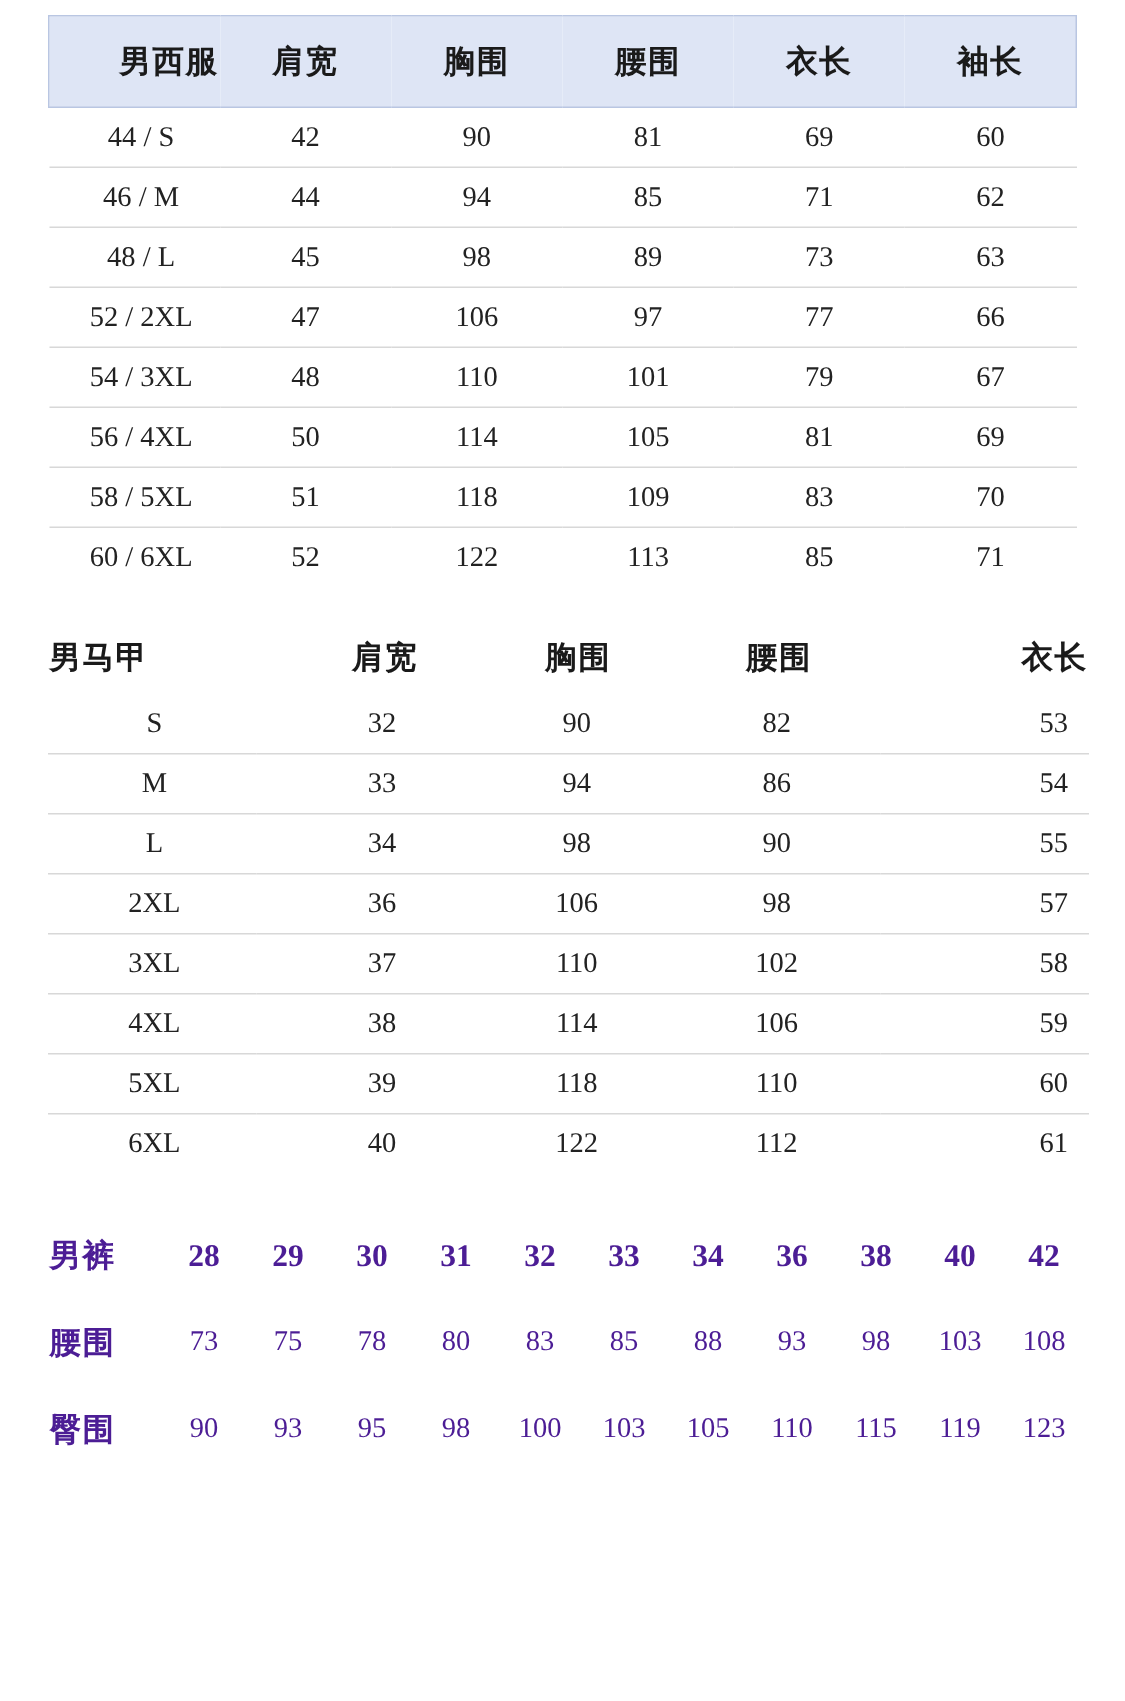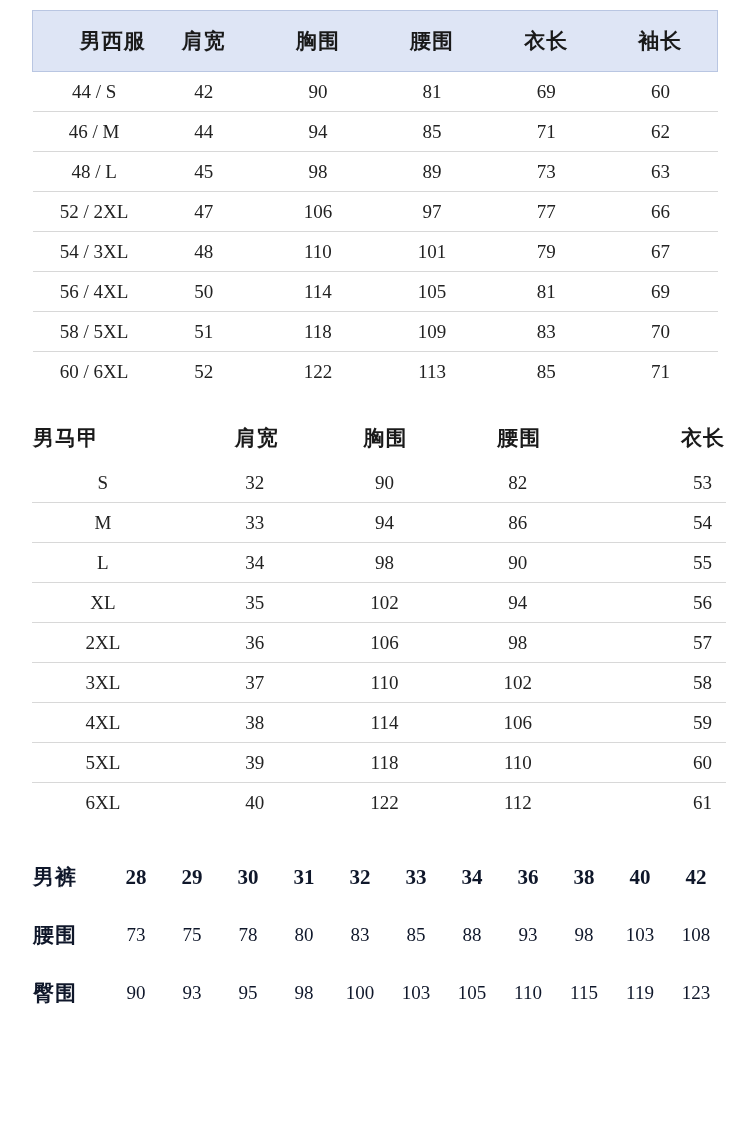--- a/index.html
+++ b/index.html
@@ -107,21 +107,21 @@
   table.trouser {
     width: 100%;
     border-collapse: collapse;
     table-layout: fixed;
   }
   table.trouser td, table.trouser th {
     height: 56px;
     text-align: center;
     font-size: 19px;
     border: none;
-    color: #0f172a;
+    color: #4c1d95;
   }
   table.trouser th.rowhead,
   table.trouser td.rowhead {
     font-weight: bold;
     font-size: 21px;
     text-align: left;
     width: 74px;
     letter-spacing: 1px;
   }
   table.trouser thead th:not(.rowhead) {
@@ -240,27 +240,20 @@
           <td class="c2">94</td>
           <td class="c3">86</td>
           <td class="c4">54</td>
         </tr>
         <tr>
           <td class="c0">L</td>
           <td class="c1">34</td>
           <td class="c2">98</td>
           <td class="c3">90</td>
           <td class="c4">55</td>
-        </tr>
-        <tr>
-          <td class="c0">XL</td>
-          <td class="c1">35</td>
-          <td class="c2">102</td>
-          <td class="c3">94</td>
-          <td class="c4">56</td>
         </tr>
         <tr>
           <td class="c0">2XL</td>
           <td class="c1">36</td>
           <td class="c2">106</td>
           <td class="c3">98</td>
           <td class="c4">57</td>
         </tr>
         <tr>
           <td class="c0">3XL</td>

